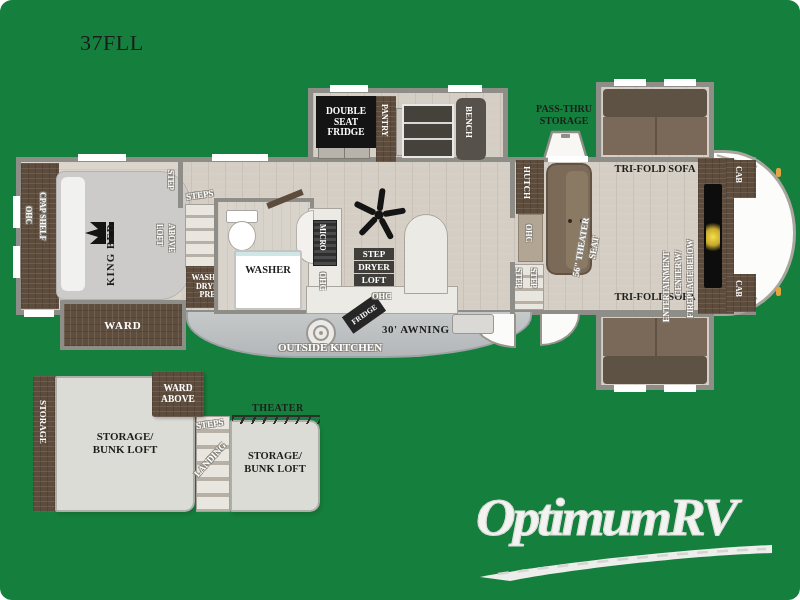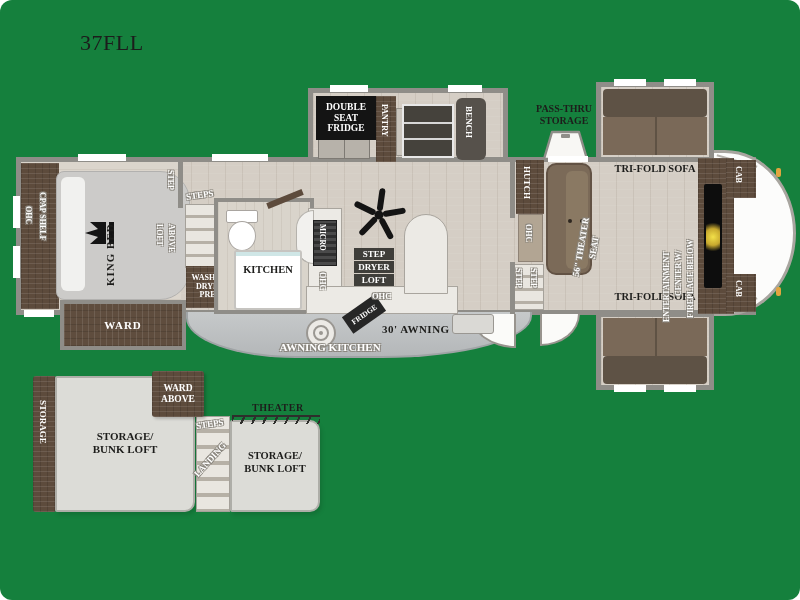--- a/index.html
+++ b/index.html
@@ -99,21 +99,21 @@
 
   <div class="abs z2" style="left:214px;top:198px;width:100px;height:116px;border:4px solid #8f8d88;box-sizing:border-box;
        background:repeating-linear-gradient(90deg, rgba(120,105,88,.10) 0 1px, transparent 1px 9px),#d9d4cb;"></div>
   <div class="abs z3" style="left:226px;top:210px;width:30px;height:11px;background:#ffffff;border:1px solid #a9a5a0;border-radius:2px;"></div>
   <div class="abs z3" style="left:228px;top:221px;width:26px;height:28px;background:#ffffff;border:1px solid #a9a5a0;border-radius:50%;"></div>
   <div class="abs z3" style="left:296px;top:210px;width:16px;height:52px;background:#f2f1ee;border:1px solid #b5b2ac;
        border-radius:26px 0 0 26px;"></div>
   <div class="abs z3" style="left:234px;top:250px;width:68px;height:60px;background:#ffffff;border:2px solid #c6c4c0;border-radius:3px;box-sizing:border-box;">
     <div style="height:4px;background:#cfe6e6;"></div>
   </div>
-  <div class="abs ctr bl z5" style="left:236px;top:264px;width:64px;font-size:10.5px;">KITCHEN</div>
+  <div class="abs ctr bl z5" style="left:236px;top:264px;width:64px;font-size:10.5px;">WASHER</div>
   <div class="abs z4" style="left:266px;top:196px;width:38px;height:6px;background:#5d4b3c;transform:rotate(-22deg);"></div>
 
   <div class="whitebox" style="left:308px;top:208px;width:34px;height:106px;"></div>
   <div class="abs z3" style="left:313px;top:220px;width:24px;height:46px;box-sizing:border-box;border:1px solid #1e1e1e;
        background:repeating-linear-gradient(0deg,#4a4a4a 0 3px,#2e2e2e 3px 6px);"></div>
   <span class="abs vtcw wl z5" style="left:318px;top:224px;height:40px;font-size:7.5px;">MICRO</span>
   <span class="abs vtcw ol z5" style="left:318px;top:272px;height:30px;font-size:8px;">OHC</span>
 
   <div class="whitebox" style="left:306px;top:286px;width:152px;height:28px;"></div>
   <div class="whitebox" style="left:404px;top:214px;width:44px;height:80px;border-radius:22px 22px 0 0;"></div>
@@ -133,21 +133,21 @@
     <g transform="translate(29,27)" fill="#141414">
       <rect x="-3" y="-27" width="6" height="23" rx="3" transform="rotate(8)"></rect>
       <rect x="-3" y="-27" width="6" height="23" rx="3" transform="rotate(80)"></rect>
       <rect x="-3" y="-27" width="6" height="23" rx="3" transform="rotate(152)"></rect>
       <rect x="-3" y="-27" width="6" height="23" rx="3" transform="rotate(224)"></rect>
       <rect x="-3" y="-27" width="6" height="23" rx="3" transform="rotate(296)"></rect>
       <circle r="4.5"></circle>
     </g>
   </svg>
 
-  <div class="abs ctr z4" style="left:316px;top:96px;width:60px;height:44px;background:#141414;">
+  <div class="abs ctr z4" style="left:316px;top:96px;width:60px;height:52px;background:#141414;">
     <div class="wl" style="font-size:9.5px;line-height:1.1;text-align:center;">
       <div>DOUBLE</div>
       <div>SEAT</div>
       <div>FRIDGE</div>
     </div>
   </div>
   <div class="abs z3" style="left:318px;top:138px;width:52px;height:21px;background:#b7b2aa;border:1px solid #7e7a74;box-sizing:border-box;">
     <div style="position:absolute;left:50%;top:0;width:1px;height:100%;background:#7e7a74;"></div>
   </div>
   <div class="abs wood z3" style="left:376px;top:96px;width:20px;height:66px;"></div>
@@ -226,21 +226,21 @@
        border-radius:0 0 150px 110px / 0 0 42px 40px;"></div>
   <div class="abs z3" style="left:306px;top:318px;width:30px;height:30px;border-radius:50%;background:#eceae6;border:2px solid #9a9792;box-sizing:border-box;">
     <div style="position:absolute;left:5px;top:5px;width:16px;height:16px;border-radius:50%;border:2px solid #9a9792;box-sizing:border-box;"></div>
     <div style="position:absolute;left:11px;top:11px;width:4px;height:4px;border-radius:50%;background:#9a9792;"></div>
   </div>
   <div class="abs ctr z3" style="left:344px;top:304px;width:40px;height:20px;background:#262626;transform:rotate(-35deg);">
     <span class="wl" style="font-size:7.5px;">FRIDGE</span>
   </div>
   <div class="abs z3" style="left:452px;top:314px;width:42px;height:20px;background:#dad9d5;border:1px solid #9a9792;border-radius:3px;box-sizing:border-box;"></div>
   <span class="abs bl z5" style="left:382px;top:323px;font-size:11px;letter-spacing:.5px;">30' AWNING</span>
-  <div class="abs ctr ol z5" style="left:268px;top:341px;width:124px;font-size:11px;">AWNING KITCHEN</div>
+  <div class="abs ctr ol z5" style="left:268px;top:341px;width:124px;font-size:11px;">OUTSIDE KITCHEN</div>
 
   <div class="window" style="left:78px;top:154px;width:48px;height:7px;"></div>
   <div class="window" style="left:212px;top:154px;width:56px;height:7px;"></div>
   <div class="window" style="left:548px;top:156px;width:40px;height:6px;"></div>
   <div class="window" style="left:330px;top:85px;width:38px;height:7px;"></div>
   <div class="window" style="left:448px;top:85px;width:34px;height:7px;"></div>
   <div class="window" style="left:614px;top:79px;width:32px;height:7px;"></div>
   <div class="window" style="left:664px;top:79px;width:32px;height:7px;"></div>
   <div class="window" style="left:614px;top:385px;width:32px;height:7px;"></div>
   <div class="window" style="left:664px;top:385px;width:32px;height:7px;"></div>
@@ -272,14 +272,22 @@
   <span class="abs bl z5" style="left:252px;top:402px;font-size:10px;letter-spacing:.5px;">THEATER</span>
   <div class="abs z3" style="left:232px;top:415px;width:88px;height:7px;border-top:2px solid #2e2e2c;
        background:repeating-linear-gradient(115deg,#2e2e2c 0 2px,transparent 2px 10px);"></div>
 
   <div class="loftbox" style="left:230px;top:420px;width:90px;height:92px;z-index:1;"></div>
   <div class="abs bl z5" style="left:232px;top:450px;width:86px;font-size:10.5px;line-height:1.2;text-align:center;">
     <div>STORAGE/</div>
     <div>BUNK LOFT</div>
   </div>
 
+  <div class="abs" style="left:476px;top:486px;width:320px;height:100px;z-index:0;">
+    <div style="font-size:55px;font-weight:bold;font-style:italic;letter-spacing:-3px;color:#f3f3f1;
+         -webkit-text-stroke:1.2px #dbdbd8;transform:scaleY(.95);">OptimumRV</div>
+    <svg width="300" height="40" viewBox="0 0 300 40" style="margin-top:-8px;">
+      <path d="M4,36 C90,20 225,7 296,4 L296,12 C220,14 95,28 34,40 Z" fill="#ededeb"></path>
+      <path d="M22,33 C110,21 220,10 290,8" stroke="#d4d4d1" stroke-width="2.5" stroke-dasharray="11 9" fill="none"></path>
+    </svg>
+  </div>
 
 </div>
 
 </body></html>

